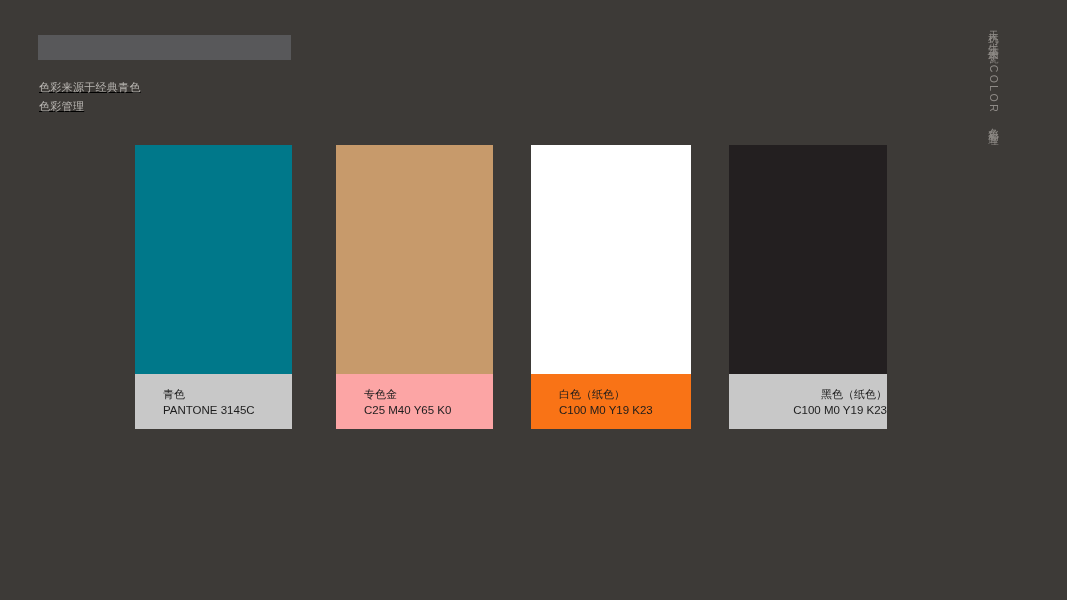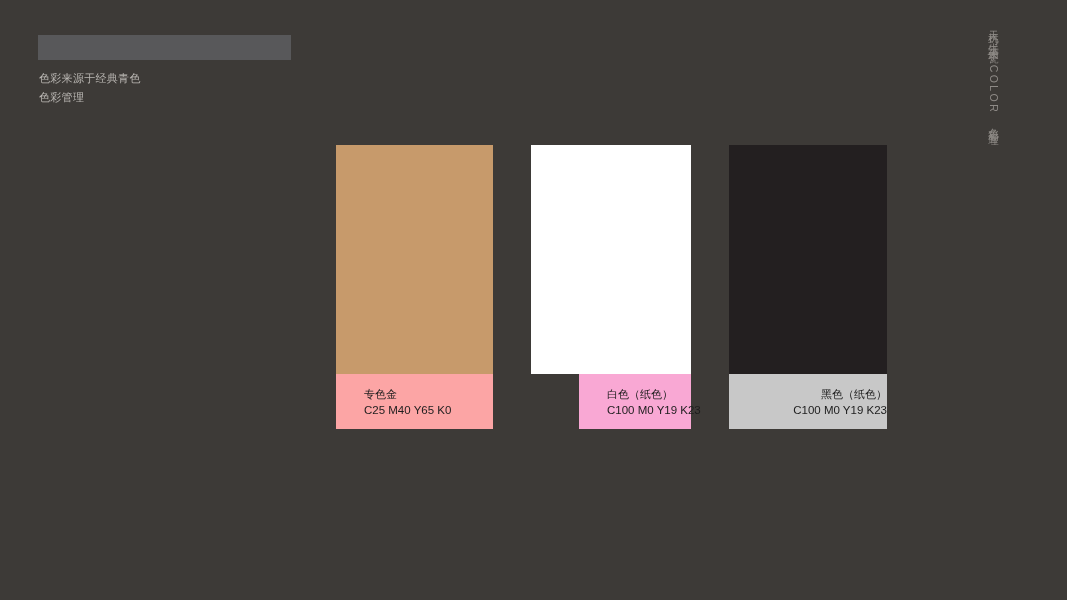--- a/index.html
+++ b/index.html
@@ -26,22 +26,23 @@
     top: 35px;
     width: 253px;
     height: 25px;
     background: #58585a;
   }
 
   
   #intro {
     position: absolute;
     left: 39px;
-    top: 69px;
+    top: 78px;
     width: 420px;
+    text-decoration: underline;
   }
   #intro .line {
     color: #b9b6b2;
     font-size: 11px;
     line-height: 19px;
     letter-spacing: 0.3px;
     white-space: nowrap;
   }
 
   
@@ -110,32 +111,39 @@
 
   <div id="title-bar" style="background: rgb(88, 88, 90);"></div>
 
   <div id="intro">
     <div class="line">色彩来源于经典青色</div>
     <div class="line">色彩管理</div>
   </div>
 
   <div id="swatch-row">
 
+    <div class="swatch col-0">
+      <div class="swatch-chip" style="background: rgb(0, 120, 138);"></div>
+      <div class="swatch-label" style="background: rgb(200, 200, 200);">
+        <div class="swatch-name">青色</div>
+        <div class="swatch-code">PANTONE 3145C</div>
+      </div>
+    </div>
 
     <div class="swatch col-1">
       <div class="swatch-chip" style="background: rgb(199, 154, 107);"></div>
       <div class="swatch-label" style="background: #fca5a5;">
         <div class="swatch-name">专色金</div>
         <div class="swatch-code">C25 M40 Y65 K0</div>
       </div>
     </div>
 
     <div class="swatch col-2">
       <div class="swatch-chip" style="background: rgb(255, 255, 255);"></div>
-      <div class="swatch-label" style="background: #f9a8d4; margin-left: 48px;">
+      <div class="swatch-label" style="background: #f97316;">
         <div class="swatch-name">白色（纸色）</div>
         <div class="swatch-code">C100 M0 Y19 K23</div>
       </div>
     </div>
 
     <div class="swatch col-3">
       <div class="swatch-chip" style="background: rgb(35, 31, 32);"></div>
       <div class="swatch-label" style="background: rgb(200, 200, 200);">
         <div class="swatch-name">黑色（纸色）</div>
         <div class="swatch-code">C100 M0 Y19 K23</div>

